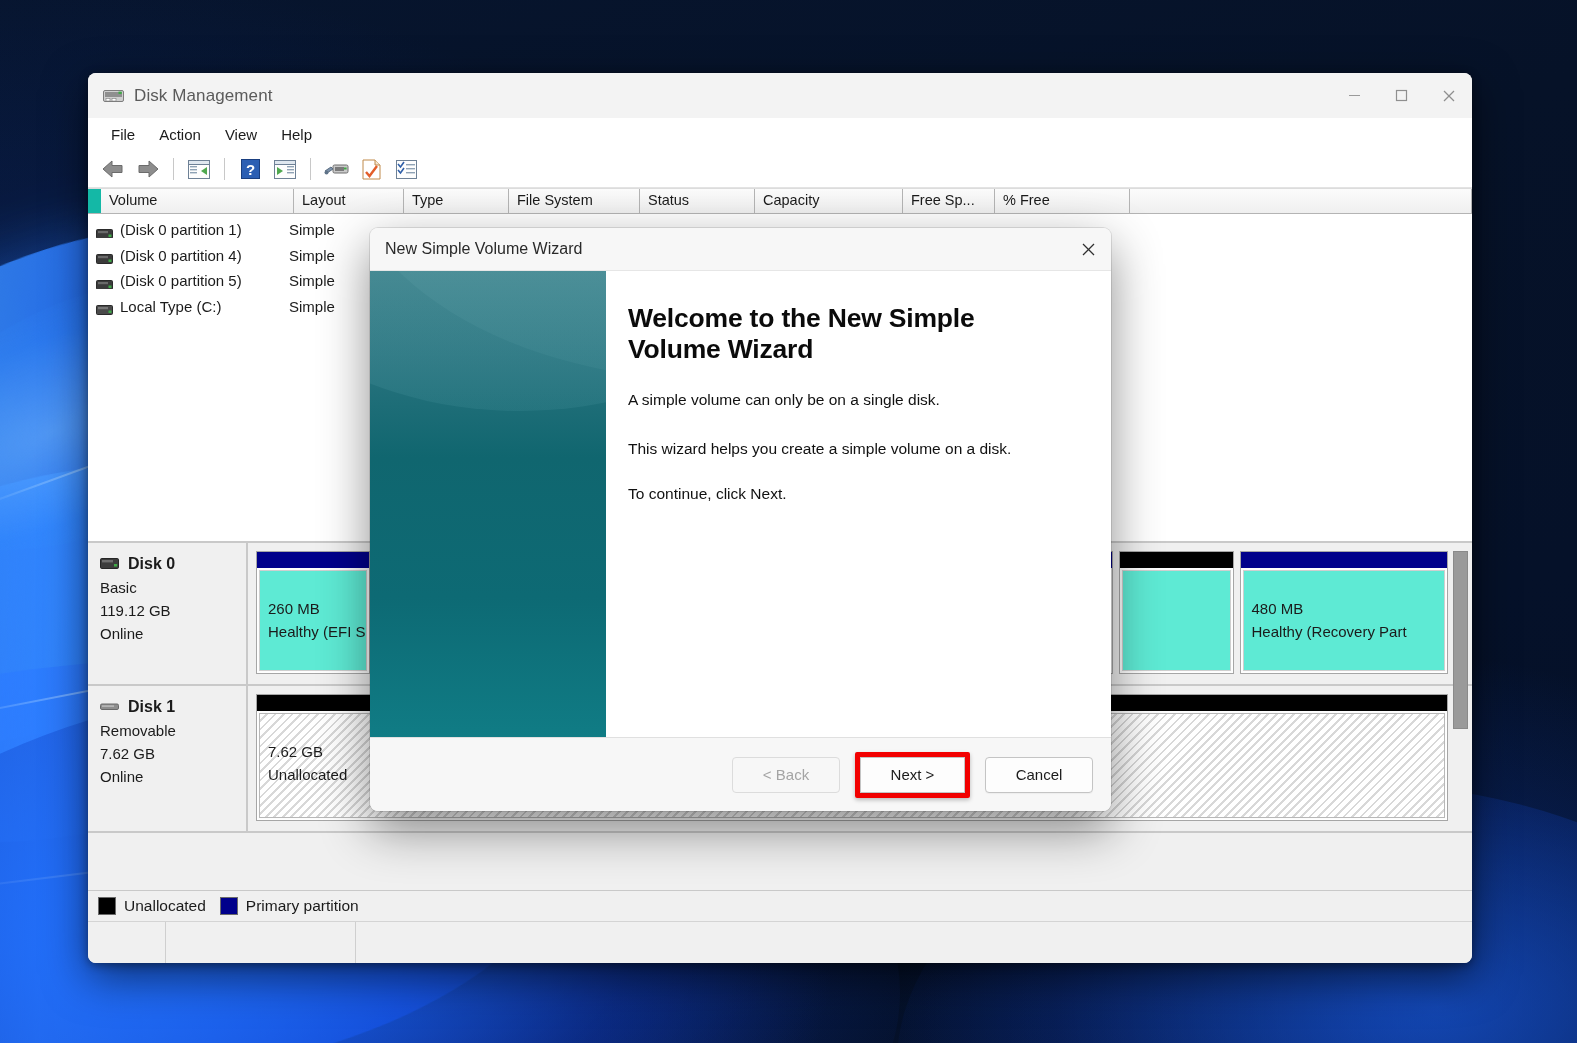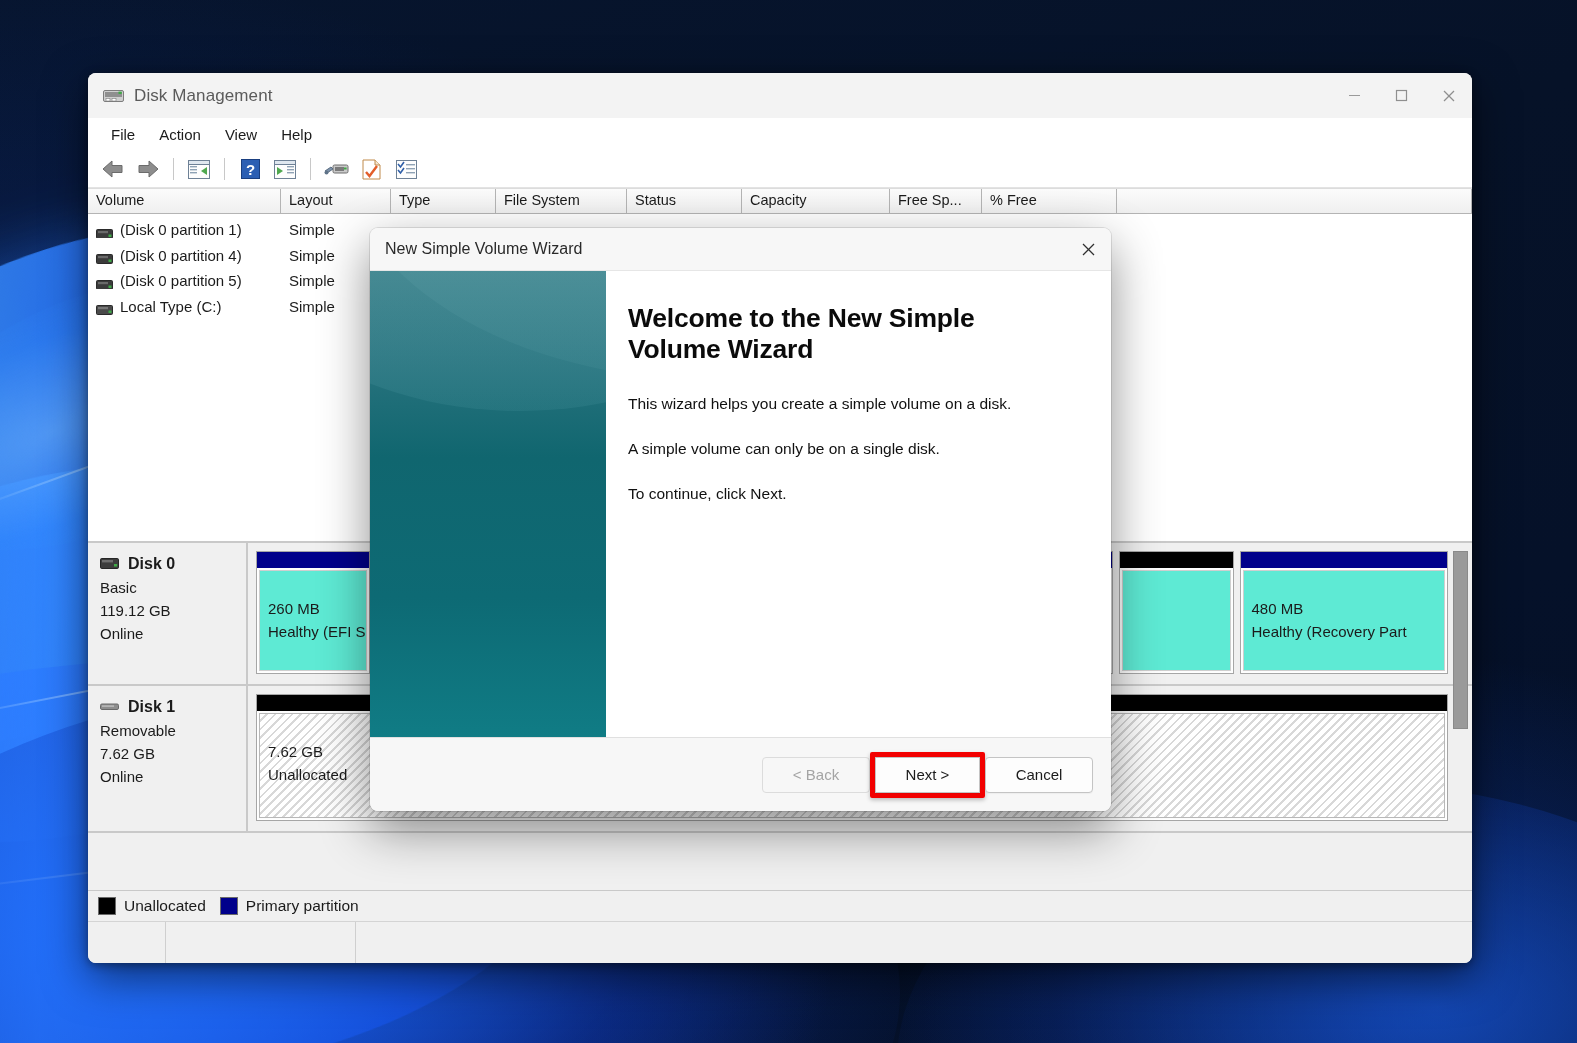--- a/index.html
+++ b/index.html
@@ -129,20 +129,21 @@
     background: #ffffff;
     display: flex; flex-direction: column;
     position: relative;
     border-bottom: 2px solid #c9c9c9;
   }
   #vol-header {
     display: flex; height: 26px; flex: 0 0 26px;
     background: #14b8a6;
     border-bottom: 1px solid #b4b4b4;
     border-top: 1px solid #dcdcdc;
+    padding-left: 13px;
   }
   .vh {
     font-size: 14.5px; color: #1b1b1b;
     border-right: 1px solid #b4b4b4;
     padding: 3px 0 0 8px;
     background: linear-gradient(180deg,#fbfbfb 0%, #efefef 100%);
     overflow: hidden; white-space: nowrap;
   }
   #vol-rows { flex: 1 1 auto; padding-top: 3px; }
   .vrow { display: flex; height: 25.5px; align-items: center; }
@@ -282,21 +283,21 @@
     letter-spacing: -0.2px; max-width: 430px;
   }
   .wiz-p {
     font-size: 15.5px; color: #111; margin-top: 25px; line-height: 1.3;
   }
   .wiz-p.p1 { margin-top: 29px; }
   #wiz-footer {
     flex: 0 0 74px; background: #f7f7f7;
     border-top: 1px solid #e0e0e0;
     display: flex; align-items: center; justify-content: flex-end;
-    padding-right: 18px; 
+    padding-right: 18px; gap: 15px;
   }
   .wbtn {
     width: 108px; height: 36px;
     border: 1px solid #c4c4c4; border-radius: 4px;
     background: #fdfdfd;
     font-size: 15px; color: #1b1b1b;
     display: flex; align-items: center; justify-content: center;
     box-shadow: 0 1px 1px rgba(0,0,0,0.04);
   }
   .wbtn.disabled { color: #a4a4a4; border-color: #dcdcdc; background: #f7f7f7; box-shadow:none; }
@@ -636,22 +637,22 @@
         </svg>
     </div>
   </div>
   <div id="wiz-body">
     <div id="wiz-banner">
       <div class="arc2"></div>
       <div class="arc"></div>
     </div>
     <div id="wiz-content">
       <div id="wiz-heading">Welcome to the New Simple Volume Wizard</div>
+      <div class="wiz-p">A simple volume can only be on a single disk.</div>
       <div class="wiz-p p1">This wizard helps you create a simple volume on a disk.</div>
-      <div class="wiz-p">A simple volume can only be on a single disk.</div>
       <div class="wiz-p">To continue, click Next.</div>
     </div>
   </div>
   <div id="wiz-footer">
     <div class="wbtn disabled">&lt; Back</div>
     <div id="next-wrap">
       <div class="wbtn">Next &gt;</div>
     </div>
     <div class="wbtn">Cancel</div>
   </div>

